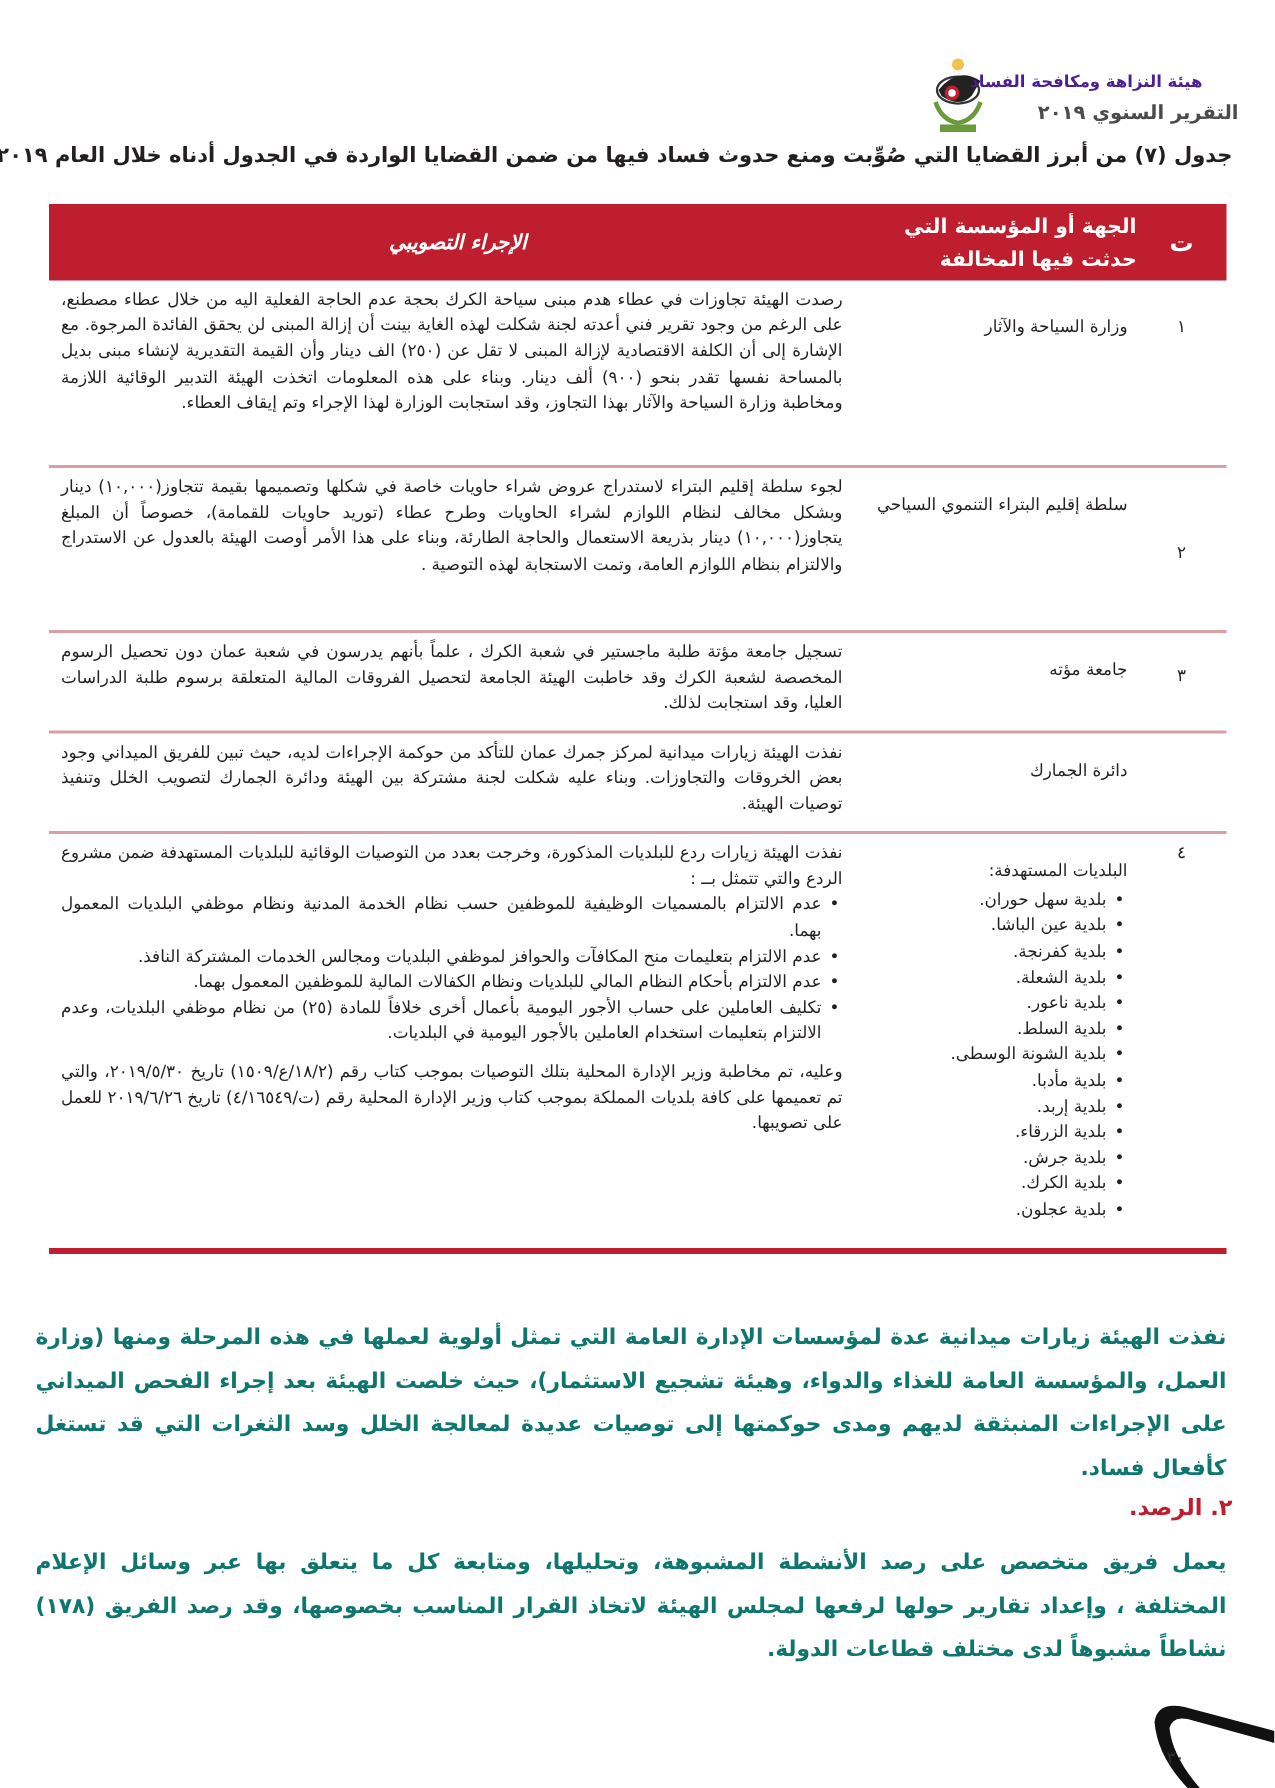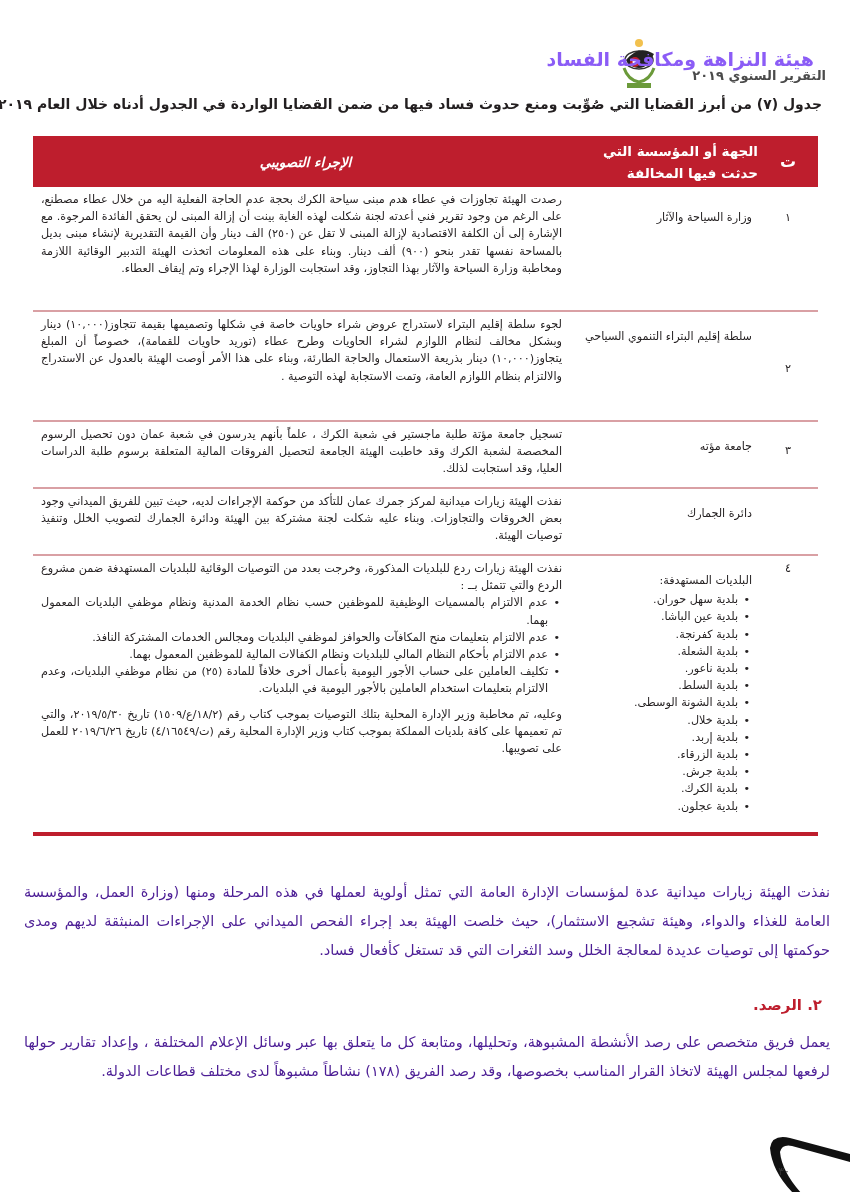--- a/index.html
+++ b/index.html
@@ -1,21 +1,21 @@
 <!DOCTYPE html>
 <html><head>
   <meta charset="utf-8">
   <style>
     * { box-sizing: border-box; margin: 0; padding: 0; }
     html, body { width: 850px; height: 1192px; background: #ffffff; overflow: hidden; }
     body { position: relative; font-family: "DejaVu Sans", sans-serif; color: #231f20; direction: rtl; }
 
     .header { position: absolute; top: 38px; right: 0; width: 280px; height: 60px; }
     .logo { position: absolute; right: 190px; top: 0; width: 42px; height: 52px; }
-    .org-name { position: absolute; right: 36px; top: 10px; font-size: 19px; font-weight: bold; color: #8b5cf6; white-space: nowrap; }
+    .org-name { position: absolute; right: 48px; top: 10px; font-size: 11px; font-weight: bold; color: #4c1d95; white-space: nowrap; }
     .report-name { position: absolute; right: 24px; top: 30px; font-size: 13px; font-weight: bold; color: #4b4b4b; white-space: nowrap; }
 
     .caption { position: absolute; top: 96px; right: 28px; left: 24px; font-size: 14px; font-weight: bold; color: #231f20; text-align: right; white-space: nowrap; }
 
     .table { position: absolute; top: 136px; right: 32px; width: 785px; }
     .thead { display: flex; height: 51px; background: #be1e2d; color: #fff; font-weight: bold; font-size: 13.5px; align-items: center; }
     .th-num { width: 60px; text-align: center; font-size: 16px; }
     .th-entity { width: 180px; line-height: 22px; }
     .th-action { flex: 1; text-align: center; font-style: italic; }
 
@@ -34,21 +34,21 @@
     .row3 .cell-num { padding-top: 20px; }
     .row4 { height: 67px; }
     .row5 { height: 280px; }
 
     .bullets { list-style: none; }
     .bullets li { position: relative; padding-right: 14px; }
     .bullets li::before { content: "•"; position: absolute; right: 2px; top: 0; }
     .muni-title { margin-bottom: 2px; }
     .after { margin-top: 8px; }
 
-    .para { position: absolute; right: 20px; left: 24px; font-size: 14.5px; line-height: 29px; text-align: justify; text-align-last: right; color: #4c1d95; }
+    .para { position: absolute; right: 32px; left: 24px; font-size: 14.5px; line-height: 29px; text-align: justify; text-align-last: right; color: #0f766e; font-weight: bold; }
     .para1 { top: 878px; }
     .section-title { position: absolute; top: 996px; right: 28px; font-size: 15px; font-weight: bold; color: #be1e2d; }
     .para2 { top: 1028px; }
 
     .page-num { position: absolute; bottom: 14px; right: 60px; font-size: 11px; color: #333; }
     .swoosh { position: absolute; right: 0; bottom: 0; width: 90px; height: 60px; }
   </style>
 </head>
 <body>
 
@@ -107,21 +107,21 @@
     <div class="cell-entity">
       <div class="muni-title">البلديات المستهدفة:</div>
       <ul class="bullets">
         <li>بلدية سهل حوران.</li>
         <li>بلدية عين الباشا.</li>
         <li>بلدية كفرنجة.</li>
         <li>بلدية الشعلة.</li>
         <li>بلدية ناعور.</li>
         <li>بلدية السلط.</li>
         <li>بلدية الشونة الوسطى.</li>
-        <li>بلدية خلال.</li>
+        <li>بلدية مأدبا.</li>
         <li>بلدية إربد.</li>
         <li>بلدية الزرقاء.</li>
         <li>بلدية جرش.</li>
         <li>بلدية الكرك.</li>
         <li>بلدية عجلون.</li>
       </ul>
     </div>
     <div class="cell-action">
       <div>نفذت الهيئة زيارات ردع للبلديات المذكورة، وخرجت بعدد من التوصيات الوقائية للبلديات المستهدفة ضمن مشروع الردع والتي تتمثل بــ :</div>
       <ul class="bullets">

